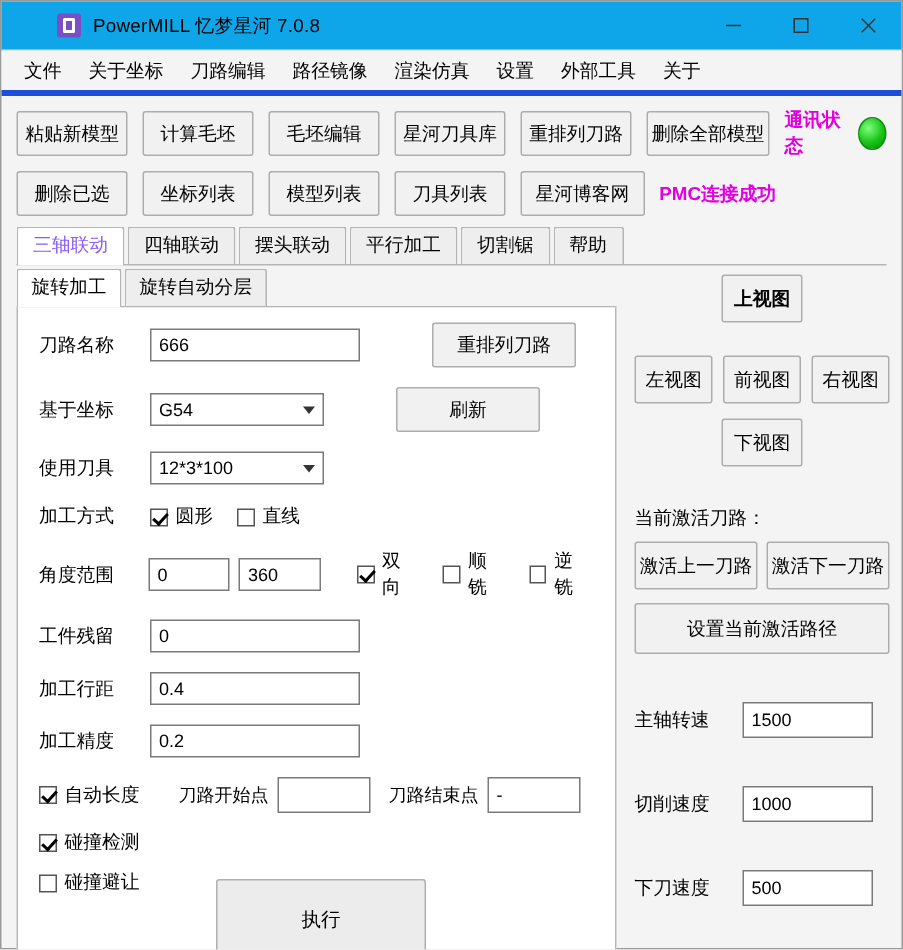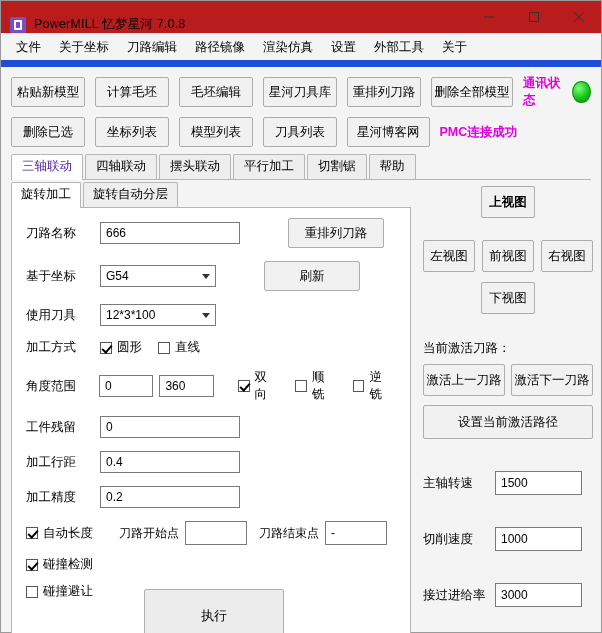--- a/index.html
+++ b/index.html
@@ -14,24 +14,25 @@
   .window{
     width:602px;height:633px;
     border:1px solid #9a9a9a;
     box-sizing:border-box;
     position:relative;
     background:#f4f4f4;
   }
   
   .titlebar{
     height:32px;
-    background:#b91c1c;
-    display:flex;align-items:flex-end;
+    background:#0ea5e9;
+    display:flex;align-items:center;
     border-bottom:1px solid #e3e3e3;
     position:relative;
+    padding-left:28px;
   }
   .app-icon{
     width:16px;height:16px;margin-left:9px;margin-right:8px;
     background:#7b4fc4;
     border-radius:2px;
     position:relative;
   }
   .app-icon:after{
     content:"";position:absolute;left:4px;top:3px;width:8px;height:10px;
     border:2px solid #ffffff;border-radius:1px;box-sizing:border-box;
@@ -44,21 +45,21 @@
   .win-btn{
     width:45px;height:32px;display:flex;align-items:center;justify-content:center;
     font-size:13px;color:#333;
   }
   .win-btn svg{display:block;}
   
   .menubar{
     height:26px;background:#f4f4f4;
     display:flex;align-items:center;
     padding-left:6px;
-    border-bottom:7px solid #1d4ed8;
+    border-bottom:4px solid #1d4ed8;
   }
   .menu-item{
     padding:4px 9px;font-size:12.5px;color:#000;white-space:nowrap;
   }
   
   .toolbar{
     padding:8px 10px 0 10px;
   }
   .trow{display:flex;align-items:center;margin-bottom:8px;}
   .tbtn{
@@ -95,21 +96,21 @@
     border:1px solid #b5b5b5;
     border-bottom:none;
     background:#eeeeee;
     font-size:12.5px;
     margin-right:2px;
     border-radius:2px 2px 0 0;
     color:#000;
   }
   .tab.active{
     background:#ffffff;
-    color:#4c1d95;
+    color:#8b5cf6;
     position:relative;top:1px;
     padding-bottom:5px;
   }
   .subtabsrow{
     display:flex;align-items:flex-end;
     height:23px;
     border-bottom:1px solid #b5b5b5;
     margin:0;
   }
   .subtab{
@@ -391,22 +392,18 @@
 
       <div class="rfield">
         <div class="flabel">主轴转速</div>
         <div class="rinp">1500</div>
       </div>
       <div class="rfield">
         <div class="flabel">切削速度</div>
         <div class="rinp">1000</div>
       </div>
       <div class="rfield">
-        <div class="flabel">接过进给率</div>
-        <div class="rinp">3000</div>
-      </div>
-      <div class="rfield">
         <div class="flabel">下刀速度</div>
         <div class="rinp">500</div>
       </div>
     </div>
   </div>
 </div>
 
 </body></html>

